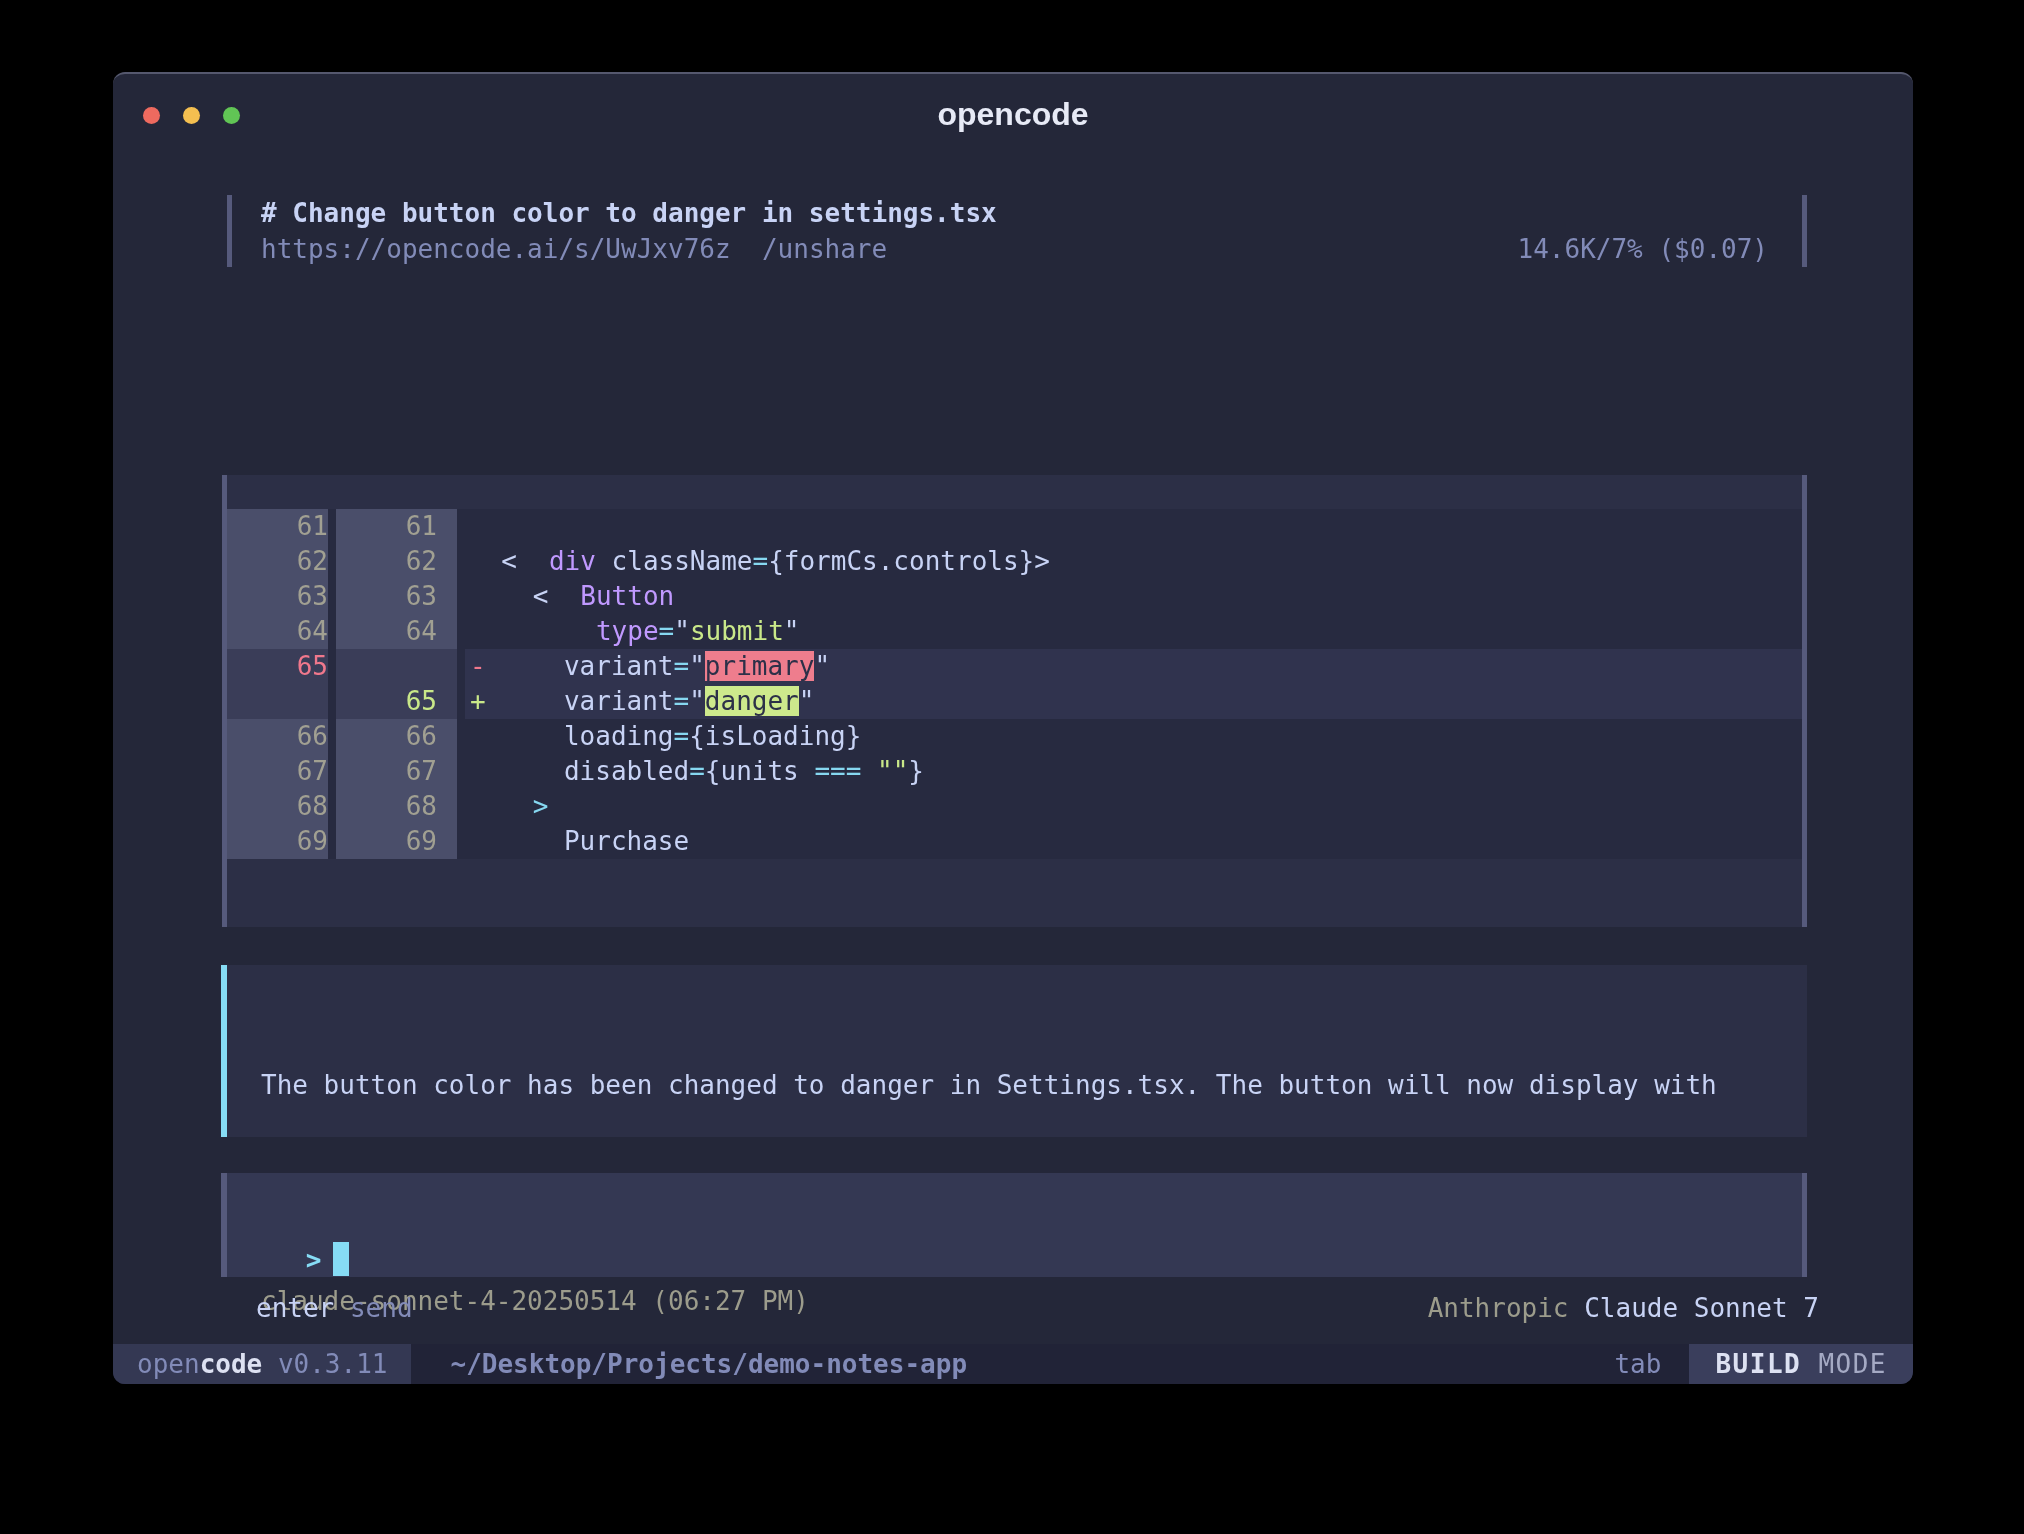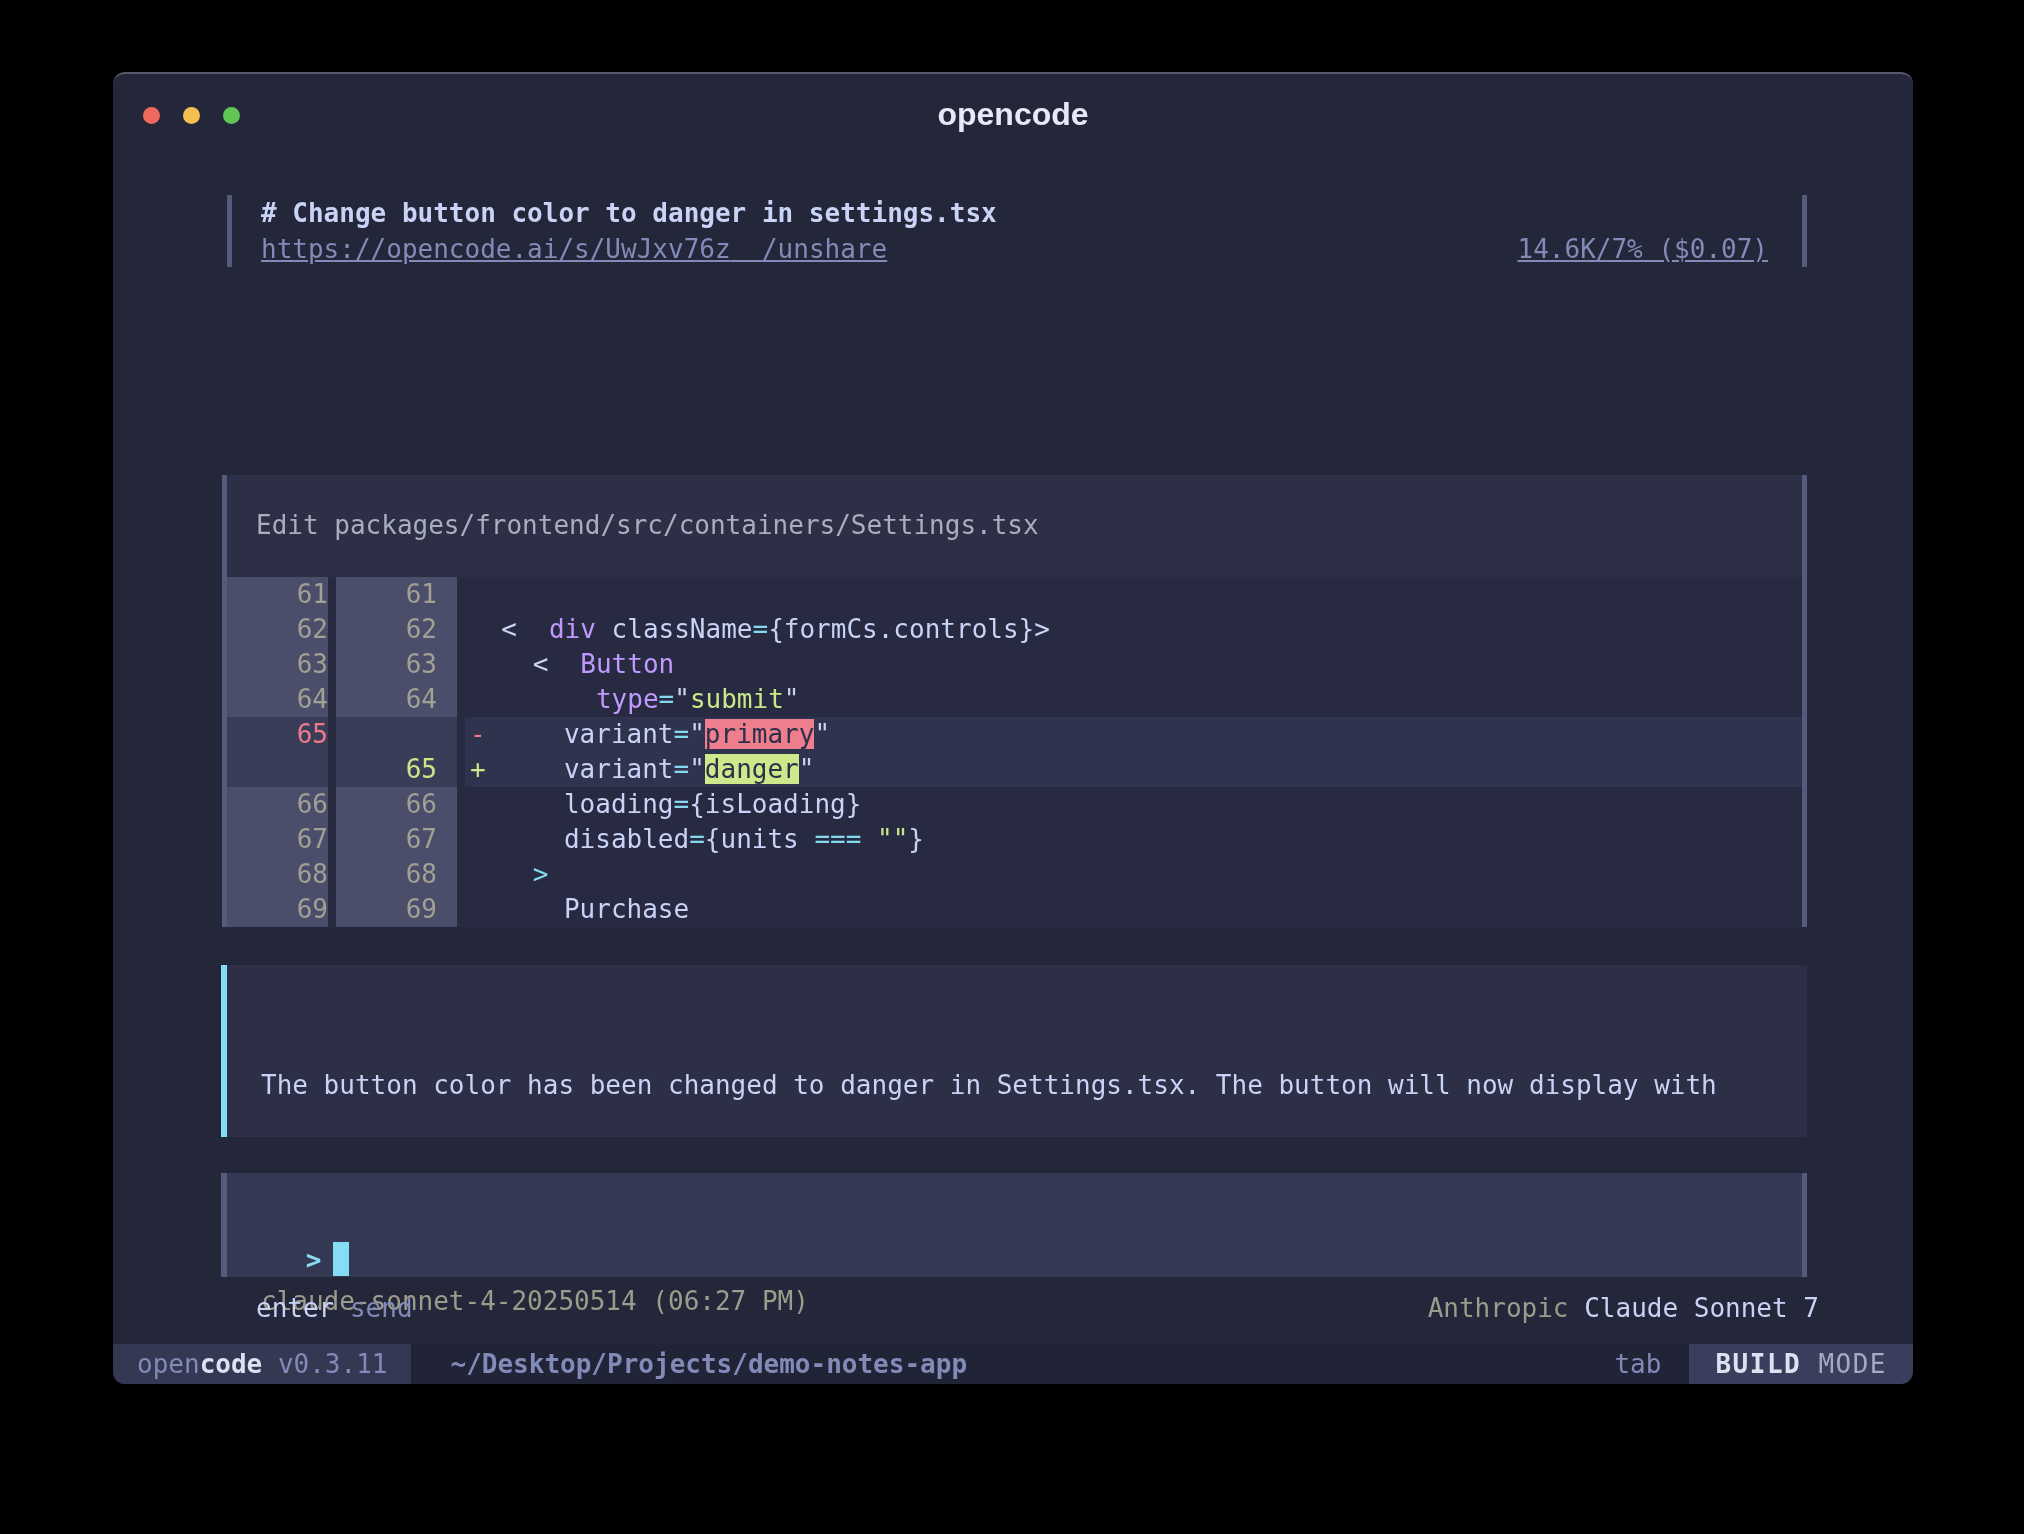--- a/index.html
+++ b/index.html
@@ -44,21 +44,21 @@
   .tl.r{left:30px;background:var(--light-red);}
   .tl.y{left:70px;background:var(--light-yellow);}
   .tl.g{left:110px;background:var(--light-green);}
   .win-title{position:absolute;left:0;right:0;top:22px;text-align:center;
              font-family:"Liberation Sans",sans-serif;font-weight:700;font-size:32px;color:var(--title-text);}
   
   .header{position:absolute;left:114px;top:121px;width:1580px;height:72px;
           border-left:5px solid var(--border-gray);border-right:5px solid var(--border-gray);
           padding:0 34px 0 29px;line-height:36px;}
   .header .h-title{font-weight:700;color:var(--text);white-space:pre;}
-  .header .h-row2{display:flex;justify-content:space-between;color:var(--muted);white-space:pre;text-decoration:underline;}
+  .header .h-row2{display:flex;justify-content:space-between;color:var(--muted);white-space:pre;}
   
   .msg{position:absolute;left:108px;width:1586px;background:var(--bg-block);
        border-left:6px solid var(--cyan);padding-left:34px;line-height:36px;white-space:pre;}
   .msg.m1{top:222px;height:144px;padding-top:6px;}
   .msg.m2{top:891px;height:172px;padding-top:30px;}
   .msg .meta{color:var(--warmgray);}
   
   .edit{position:absolute;left:109px;top:401px;width:1585px;height:452px;background:var(--bg-block);
         border-left:5px solid var(--border-gray);border-right:5px solid var(--border-gray);}
   .edit .e-head{padding:32px 0 0 29px;line-height:36px;color:var(--coolgray);white-space:pre;}
@@ -124,21 +124,20 @@
   <div class="header">
     <div class="h-title"># Change button color to danger in settings.tsx</div>
     <div class="h-row2">
       <span><span>https://opencode.ai/s/UwJxv76z</span>  <span>/unshare</span></span>
       <span>14.6K/7% ($0.07)</span>
     </div>
   </div>
 
 
   <div class="edit">
-    <div class="e-head"><span>Edit</span> <span>packages/frontend/src/containers/Settings.tsx</span></div>
     <div class="diff" id="diff">
         <div class="diff-row ctx"><span class="gut old">61</span><span class="gut new">61</span><span class="code"><span class="tk-marker"> </span> </span></div>
         <div class="diff-row ctx"><span class="gut old">62</span><span class="gut new">62</span><span class="code"><span class="tk-marker"> </span> <span class="tk-lav">&lt;</span><span class="tk-purple">div</span><span class="tk-lav"> className</span><span class="tk-cyan">=</span><span class="tk-lav">{formCs.controls}</span><span class="tk-lav">&gt;</span></span></div>
         <div class="diff-row ctx"><span class="gut old">63</span><span class="gut new">63</span><span class="code"><span class="tk-marker"> </span>   <span class="tk-lav">&lt;</span><span class="tk-purple">Button</span></span></div>
         <div class="diff-row ctx"><span class="gut old">64</span><span class="gut new">64</span><span class="code"><span class="tk-marker"> </span>     <span class="tk-purple">type</span><span class="tk-cyan">=</span><span class="tk-lav">"</span><span class="tk-green">submit</span><span class="tk-lav">"</span></span></div>
         <div class="diff-row del"><span class="gut old">65</span><span class="gut new"></span><span class="code"><span class="tk-marker">-</span>     <span class="tk-lav">variant</span><span class="tk-cyan">=</span><span class="tk-lav">"</span><span class="tk-hlred">primary</span><span class="tk-lav">"</span></span></div>
         <div class="diff-row add"><span class="gut old"></span><span class="gut new">65</span><span class="code"><span class="tk-marker">+</span>     <span class="tk-lav">variant</span><span class="tk-cyan">=</span><span class="tk-lav">"</span><span class="tk-hlgreen">danger</span><span class="tk-lav">"</span></span></div>
         <div class="diff-row ctx"><span class="gut old">66</span><span class="gut new">66</span><span class="code"><span class="tk-marker"> </span>     <span class="tk-lav">loading</span><span class="tk-cyan">=</span><span class="tk-lav">{isLoading}</span></span></div>
         <div class="diff-row ctx"><span class="gut old">67</span><span class="gut new">67</span><span class="code"><span class="tk-marker"> </span>     <span class="tk-lav">disabled</span><span class="tk-cyan">=</span><span class="tk-lav">{units </span><span class="tk-cyan">===</span><span class="tk-lav"> </span><span class="tk-green">""</span><span class="tk-lav">}</span></span></div>
         <div class="diff-row ctx"><span class="gut old">68</span><span class="gut new">68</span><span class="code"><span class="tk-marker"> </span>   <span class="tk-cyan">&gt;</span></span></div>

